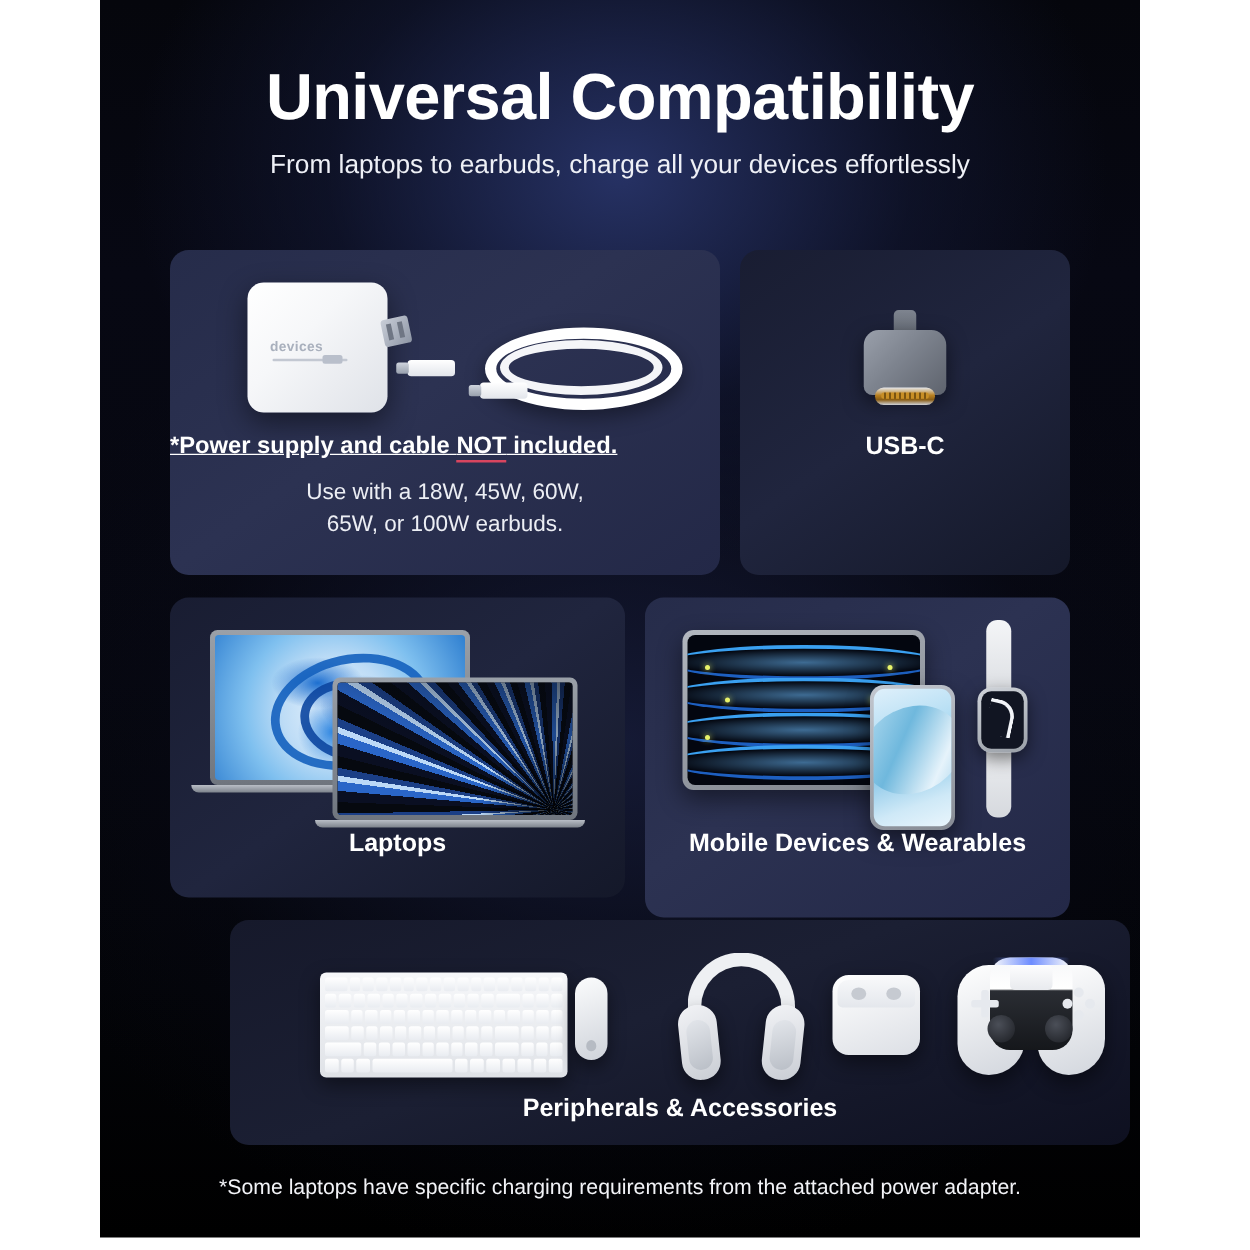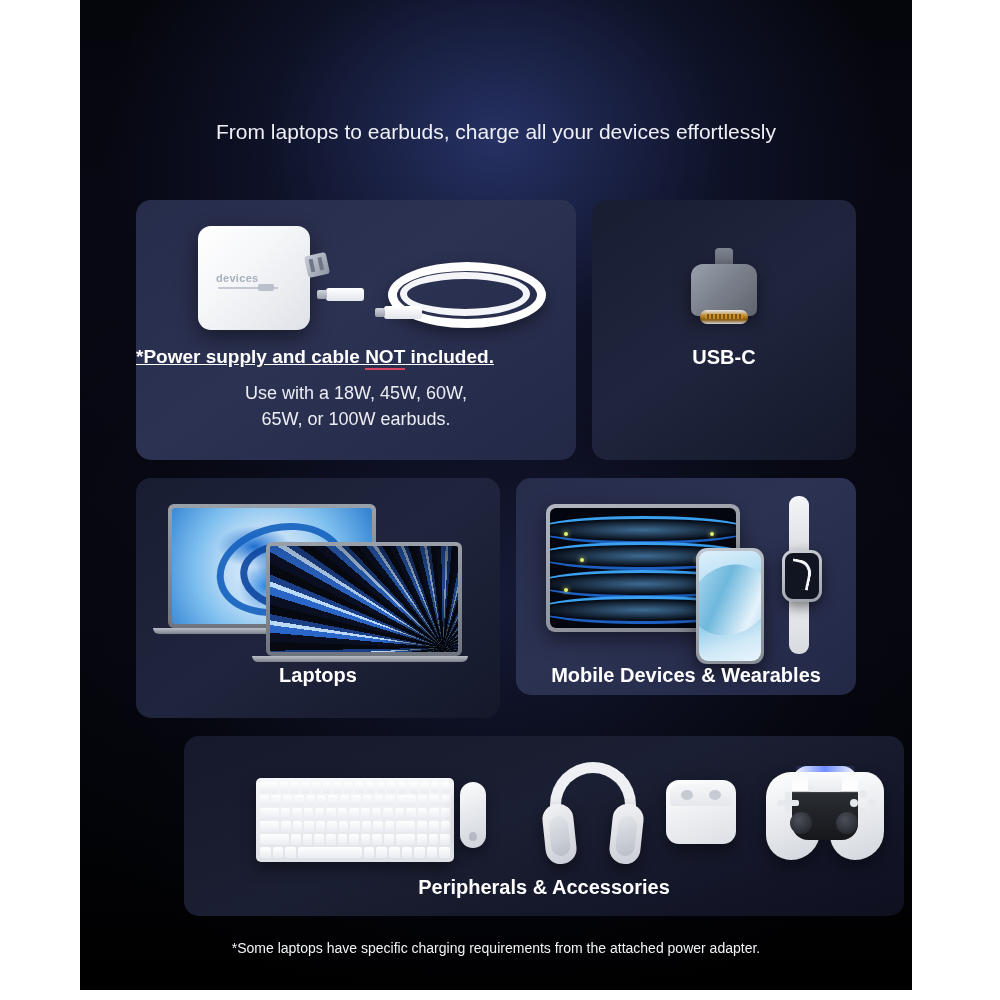--- a/index.html
+++ b/index.html
@@ -47,21 +47,21 @@
 
   .notline{position:absolute;left:0;top:146px;width:100%;
     color:#ffffff;font-size:19px;font-weight:700;text-decoration:underline;}
   .notline .u{border-bottom:2px solid #d8455f;padding-bottom:1px;}
   .usetext{position:absolute;left:0;top:180px;width:100%;text-align:center;
     color:#eceef4;font-size:18px;font-weight:400;line-height:1.45;}
 
   
   .footnote{
     position:absolute;left:0;top:940px;width:832px;text-align:center;
-    color:#f2f3f7;font-size:14px;
+    color:#f2f3f7;font-size:17px;
   }
 
   
   .brick{position:absolute;left:62px;top:26px;width:112px;height:104px;
     border-radius:13px;
     background:linear-gradient(135deg,#ffffff 0%,#f6f7f9 40%,#dfe2e8 100%);
     box-shadow:0 8px 22px rgba(0,0,0,0.45);}
   .brick .logo{position:absolute;left:18px;top:46px;width:76px;
     font-size:11px;color:#a9b0bd;font-weight:700;letter-spacing:0.3px;}
   .brick .logobar{position:absolute;left:20px;top:61px;width:60px;height:2px;
@@ -224,20 +224,21 @@
   .pad5 .btns .lf{left:0;top:9px;} .pad5 .btns .rt{left:18px;top:9px;}
   .pad5 .glow{position:absolute;left:28px;top:0px;width:62px;height:6px;border-radius:4px;
     background:linear-gradient(90deg,rgba(90,130,255,0),#6d8cff,rgba(90,130,255,0));}
 </style>
 </head>
 <body>
 
 <div id="stage">
   <div id="panel">
 
+    <div class="title">Universal Compatibility</div>
     <div class="subtitle">From laptops to earbuds, charge all your devices effortlessly</div>
 
     <div class="card" style="left:56px;top:200px;width:440px;height:260px;">
 
       <div class="brick">
         <div class="logo">devices</div>
         <div class="logobar"></div>
         <div class="logodot"></div>
         <div class="prong">
             <b></b>
@@ -299,21 +300,21 @@
               <div class="fanfade"></div>
             </div>
           </div>
           <div class="base"></div>
         </div>
       </div>
 
       <div class="card-label" style="top:186px;font-size:20px;">Laptops</div>
     </div>
 
-    <div class="card" style="left:436px;top:478px;width:340px;height:217px;">
+    <div class="card" style="left:436px;top:478px;width:340px;height:256px;">
 
       <div class="mobwrap">
         <div class="tablet">
           <div class="scr">
             <div class="tab-wave" style="top:8px;"></div>
             <div class="tab-wave" style="top:34px;"></div>
             <div class="tab-wave" style="top:62px;"></div>
             <div class="tab-wave" style="top:88px;"></div>
             <div class="tab-dot" style="left:14px;top:24px;"></div>
             <div class="tab-dot" style="left:160px;top:24px;"></div>

